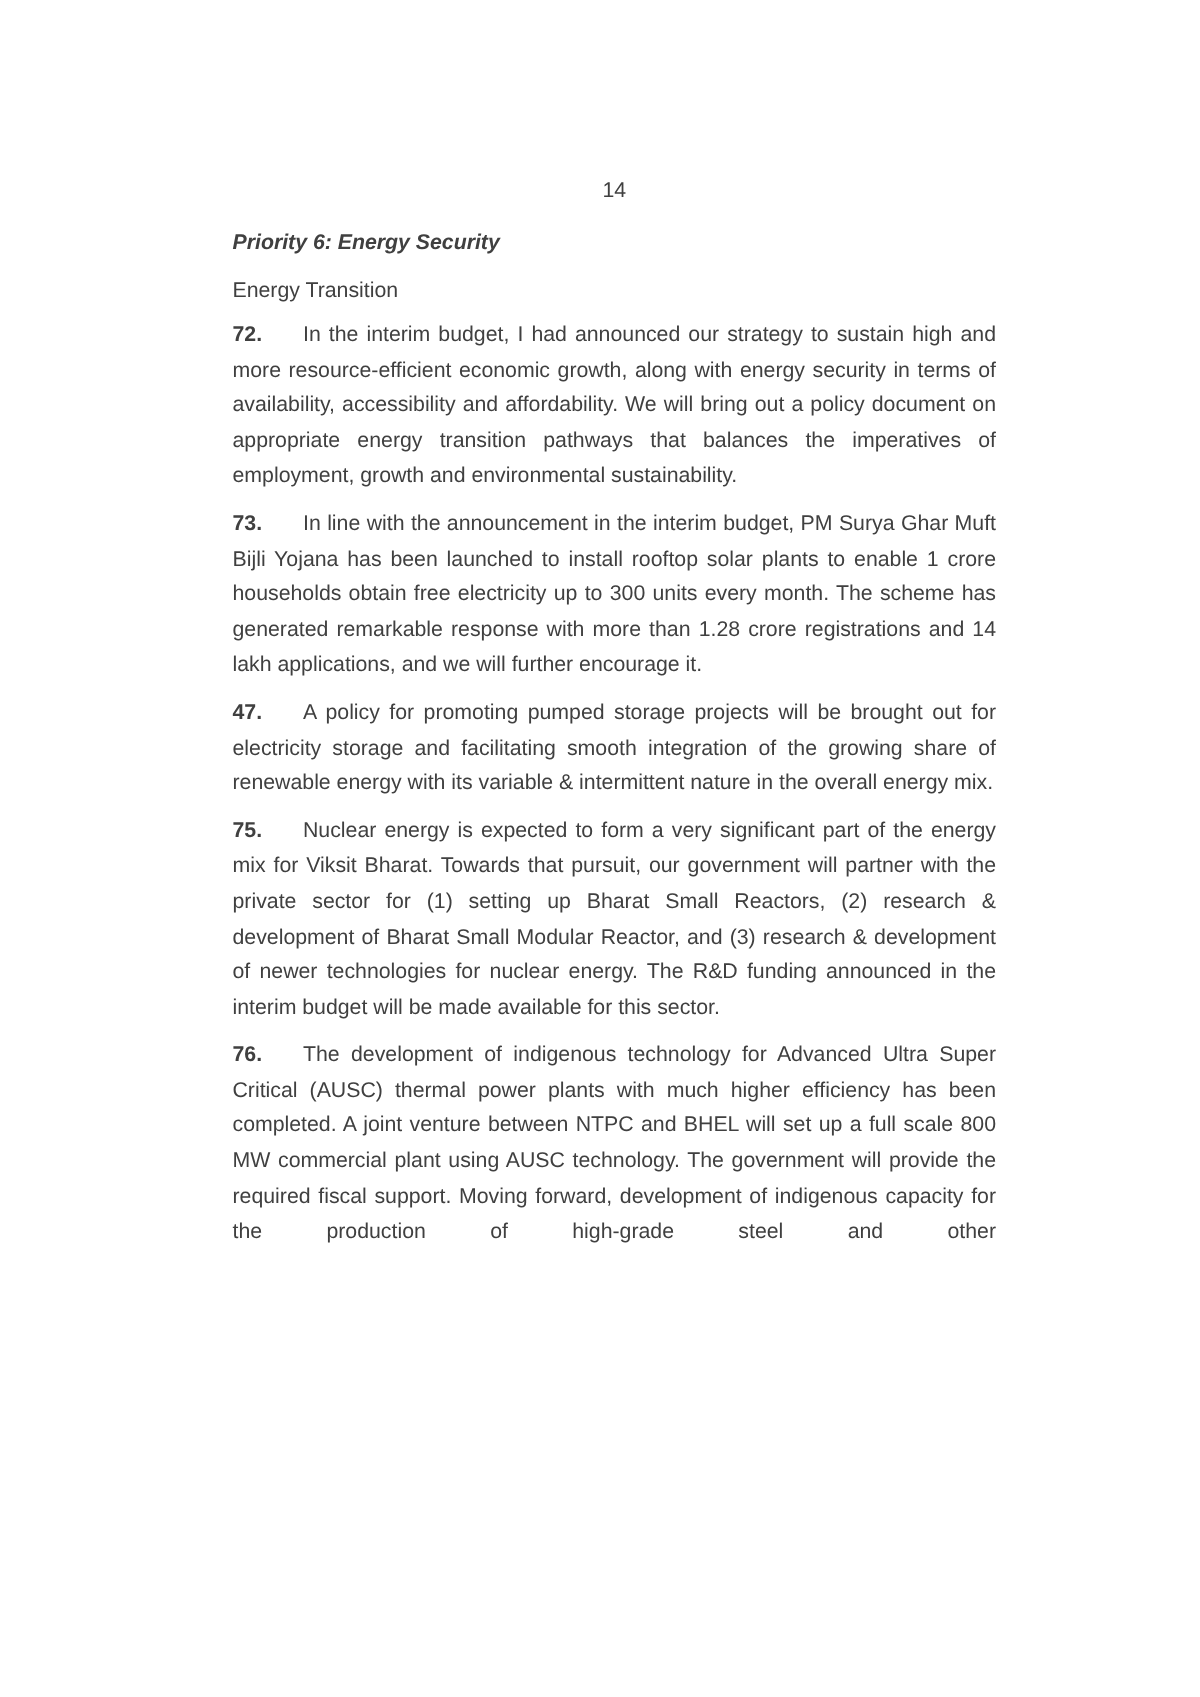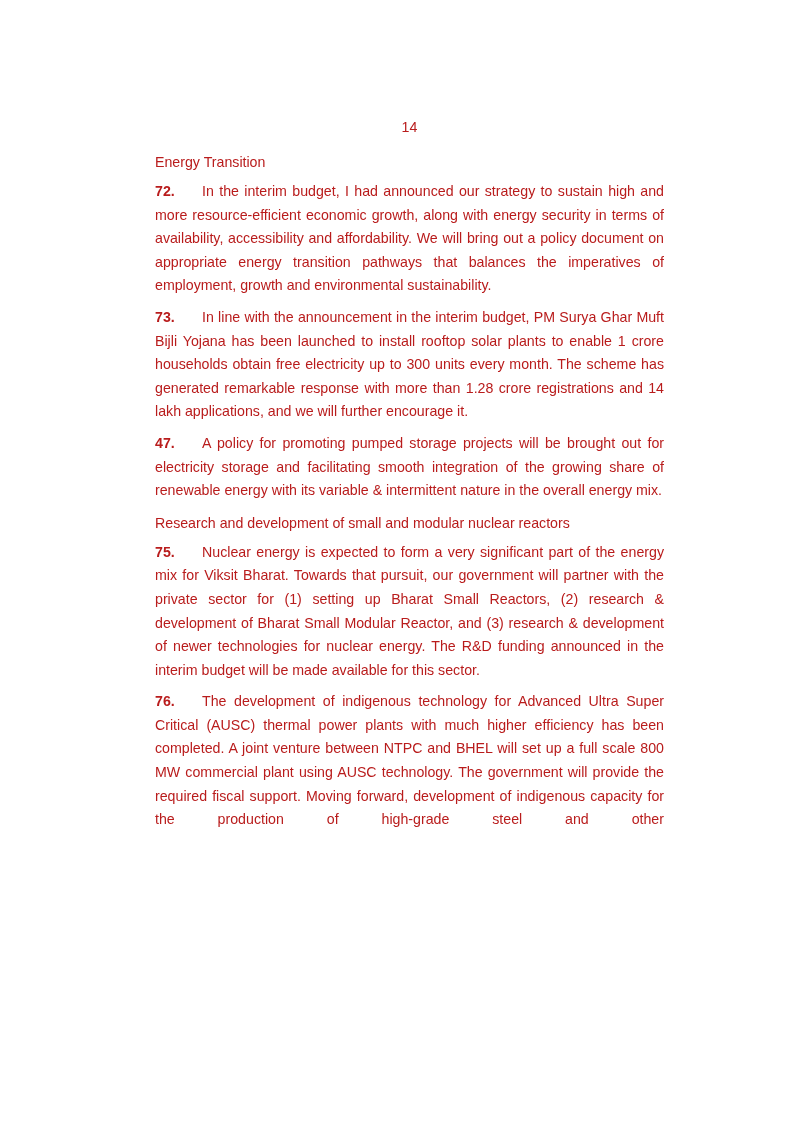--- a/index.html
+++ b/index.html
@@ -1,48 +1,48 @@
 <!DOCTYPE html>
 <html><head>
 <meta charset="utf-8">
 <style>
   html, body { margin: 0; padding: 0; background: #ffffff; }
   body { width: 800px; height: 1131px; position: relative; overflow: hidden; }
   .page {
     position: absolute; left: 155px; top: 113px; width: 509px;
     font-family: "Liberation Sans", "DejaVu Sans", sans-serif;
-    font-size: 14.2px; color: #b91c1c;
+    font-size: 14.2px; color: #404040;
   }
   .page-number { text-align: center; line-height: 28px; margin: 0 0 9px 0; }
   .priority { font-weight: bold; font-style: italic; line-height: 24px; margin: 0 0 8px 0; }
   .heading { font-weight: normal; line-height: 24px; margin: 0 0 6px 0; }
   .para { text-align: justify; line-height: 23.6px; margin: 0 0 8px 0; }
   .para .num { font-weight: bold; display: inline-block; width: 47px; }
   .para.last { text-align-last: justify; }
 </style>
 </head>
 <body>
 
 <div class="page">
   <div class="page-number">14</div>
+  <div class="priority">Priority 6: Energy Security</div>
 
   <div>
     <div class="heading">Energy Transition</div>
     <p class="para"><span class="num">72.</span><span>In the interim budget, I had announced our strategy to sustain high and more resource-efficient economic growth, along with energy security in terms of availability, accessibility and affordability.  We will bring out a policy document on appropriate energy transition pathways that balances the imperatives of employment, growth and environmental sustainability.</span></p>
   </div>
 
   <div>
     <p class="para"><span class="num">73.</span><span>In line with the announcement in the interim budget, PM Surya Ghar Muft Bijli Yojana has been launched to install rooftop solar plants to enable 1 crore households obtain free electricity up to 300 units every month. The scheme has generated remarkable response with more than 1.28 crore registrations and 14 lakh applications, and we will further encourage it.</span></p>
   </div>
 
   <div>
     <p class="para"><span class="num">47.</span><span>A policy for promoting pumped storage projects will be brought out for electricity storage and facilitating smooth integration of the growing share of renewable energy with its variable &amp; intermittent nature in the overall energy mix.</span></p>
   </div>
 
   <div>
-    <div class="heading">Research and development of small and modular nuclear reactors</div>
     <p class="para"><span class="num">75.</span><span>Nuclear energy is expected to form a very significant part of the energy mix for Viksit Bharat. Towards that pursuit, our government will partner with the private sector for (1) setting up Bharat Small Reactors, (2) research &amp; development of Bharat Small Modular Reactor, and (3) research &amp; development of newer technologies for nuclear energy. The R&amp;D funding announced in the interim budget will be made available for this sector.</span></p>
   </div>
 
   <div>
     <p class="para last"><span class="num">76.</span><span>The development of indigenous technology for Advanced Ultra Super Critical (AUSC) thermal power plants with much higher efficiency has been completed. A joint venture between NTPC and BHEL will set up a full scale 800 MW commercial plant using AUSC technology. The government will provide the required fiscal support. Moving forward, development of indigenous capacity for the production of high-grade steel and other</span></p>
   </div>
 </div>
 
 </body></html>

